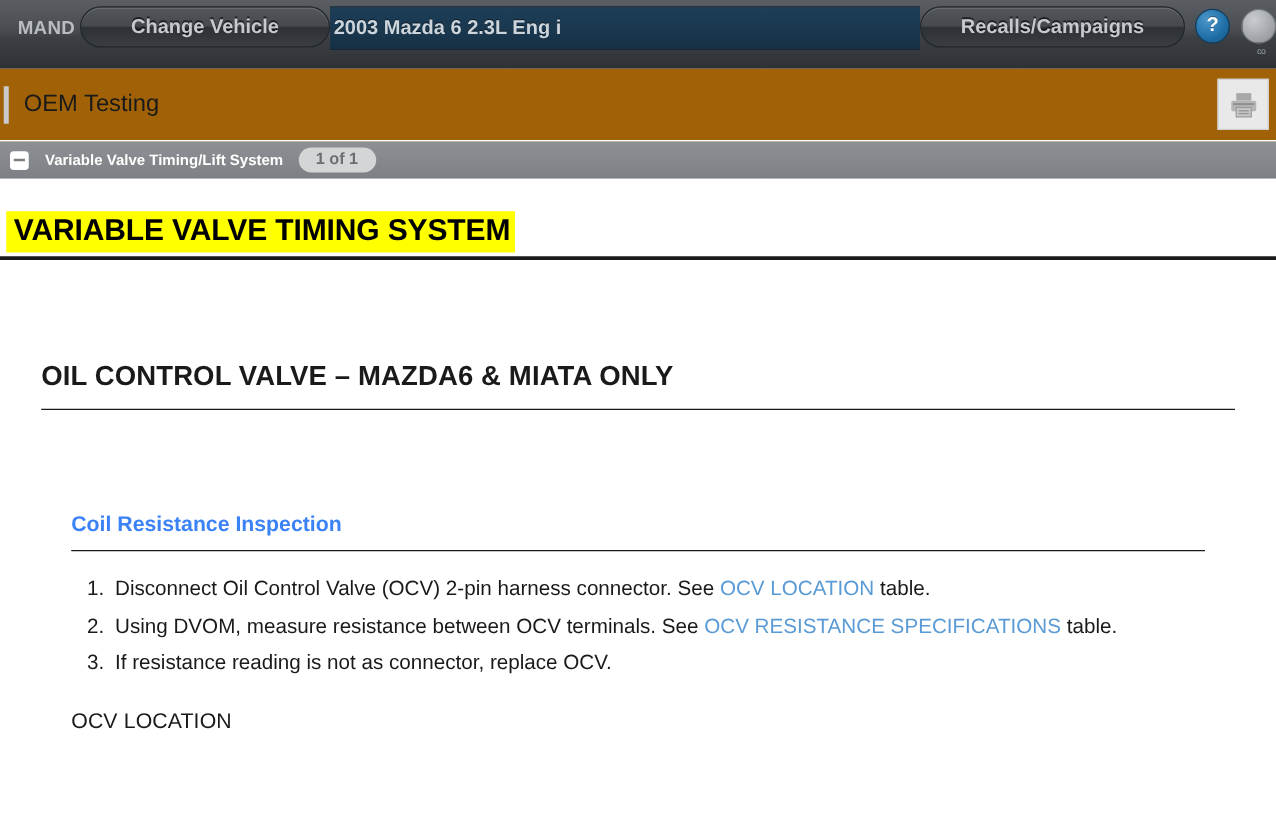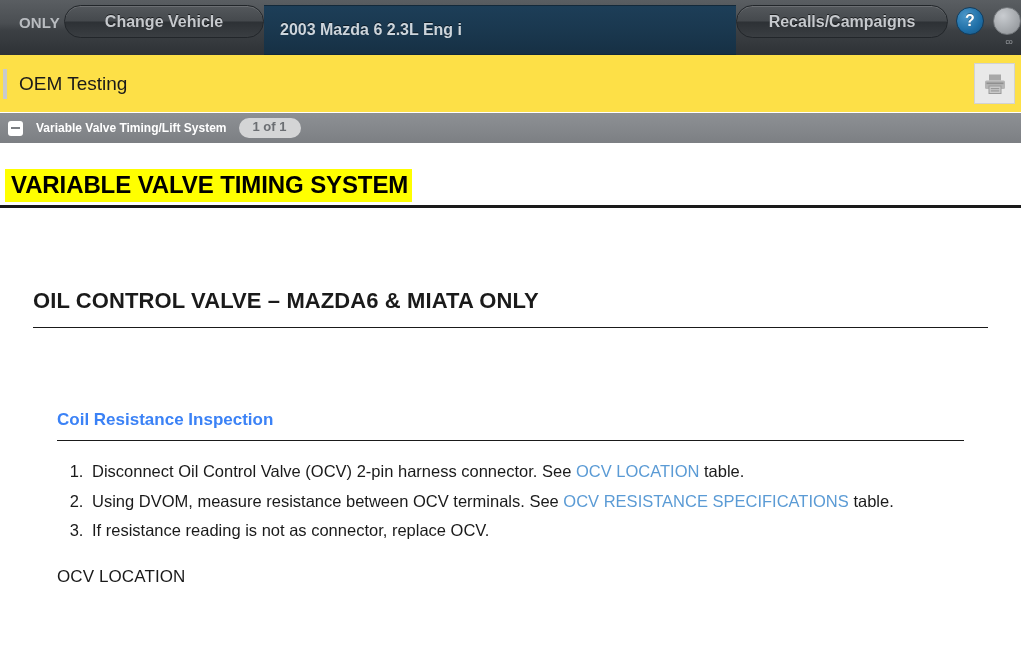--- a/index.html
+++ b/index.html
@@ -58,29 +58,29 @@
   .nav-btn.change-vehicle {
     width: 200px;
     margin-left: 2px;
   }
   .nav-btn.recalls {
     width: 212px;
     text-align: right;
   }
   .vehicle-field {
     flex: 1 1 auto;
-    height: 50px;
+    height: 35px;
     margin-top: 5px;
     background: linear-gradient(to bottom, #1d3e58 0%, #1a384f 50%, #163044 100%);
     border: 1px solid #13293a;
     border-left: none;
     border-right: none;
     display: flex;
     align-items: center;
-    padding-left: 16px;
+    padding-left: 3px;
     box-sizing: border-box;
     color: #cdd5dc;
     font-size: 16px;
     font-weight: bold;
     text-shadow: 0 -1px 0 rgba(0,0,0,0.55);
     min-width: 0;
     overflow: hidden;
     white-space: nowrap;
   }
   .toolbar-icons {
@@ -121,21 +121,21 @@
     font-size: 7px;
     color: #9fa3a7;
     width: 24px;
     text-align: center;
     letter-spacing: -0.2px;
   }
 
   
   .page-strip {
     height: 57px;
-    background: #fde047;
+    background: #a16207;
     display: flex;
     align-items: center;
     position: relative;
     border-bottom: 1px solid #ffffff;
   }
   .strip-accent {
     width: 4px;
     height: 30px;
     background: #c8cacc;
     margin-left: 3px;
@@ -271,21 +271,21 @@
     color: #1a1a1a;
     font-weight: normal;
     margin: 26px 0 0 57px;
     letter-spacing: 0.1px;
   }
 </style>
 </head>
 <body>
 
 <div class="app-toolbar">
-  <div class="brand-logo">ONLY</div>
+  <div class="brand-logo">MAND</div>
 
   <div class="nav-btn change-vehicle">
     <span>Change Vehicle</span>
   </div>
 
   <div class="vehicle-field">
     <span>2003 Mazda 6 2.3L Eng i</span>
   </div>
 
   <div class="nav-btn recalls">

